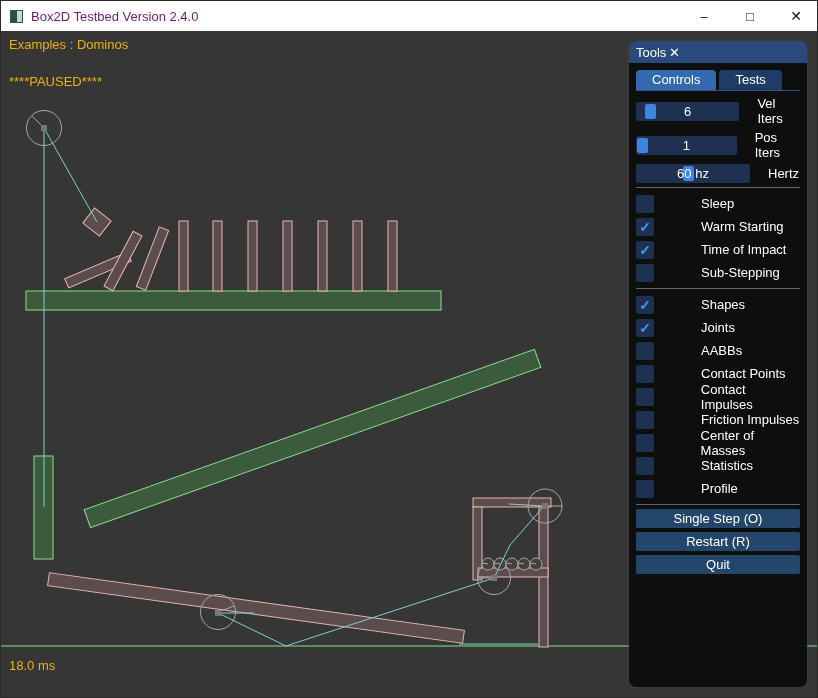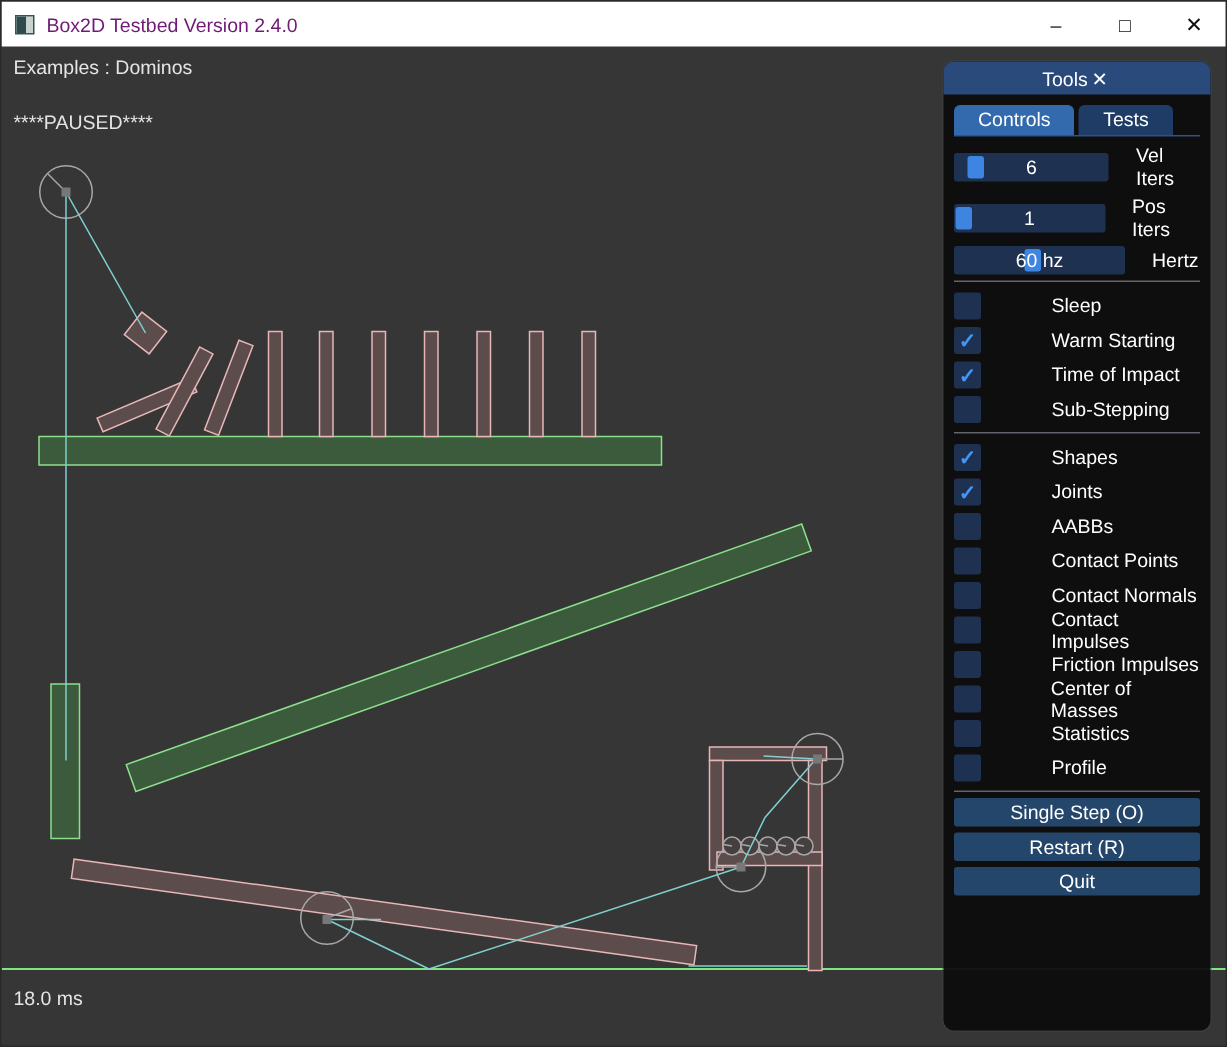--- a/index.html
+++ b/index.html
@@ -12,33 +12,33 @@
               background:#ffffff; display:flex; align-items:center; z-index:40; }
   .app-icon { width:13px; height:13px; margin:0 8px 0 9px;
               background:linear-gradient(90deg,#2e4a4a 58%,#c9d2ce 58%);
               border:1px solid #355; }
   .title-text { font-size:13px; color:#701a75; }
   .win-btns { margin-left:auto; display:flex; height:30px; }
   .win-btn { width:46px; height:30px; display:flex; align-items:center;
              justify-content:center; font-size:13px; color:#111; cursor:default; }
 
   
-  .overlay-text { position:absolute; font-size:13px; color:#e5e5e5; z-index:10; }
+  .overlay-text { position:absolute; font-size:13px; color:#eab308; z-index:10; }
   #example-label { left:8px; top:36px; }
   #paused-label  { left:8px; top:73px; }
   #frame-time    { left:8px; top:657px; }
 
   #scene { position:absolute; left:0; top:0; z-index:5; }
 
   
   .panel { position:absolute; left:628px; top:40px; width:178px; height:646px;
            background:rgba(13,13,13,0.95); border-radius:7px; z-index:20;
            color:#fff; font-size:13px; box-shadow:0 0 0 1px rgba(70,70,70,0.35); }
   .panel-header { height:22px; background:#294a7a; border-radius:7px 7px 0 0;
-                  display:flex; align-items:center; justify-content:center;
+                  display:flex; align-items:center; justify-content:flex-start;
                   padding:0 7px; }
   .panel-close { width:16px; height:16px; display:flex; align-items:center;
                  justify-content:center; font-size:13px; cursor:default; }
   .panel-body { padding:7px 7px 0 7px; }
   .tabbar { display:flex; gap:3px; border-bottom:1px solid #2e5384; margin-bottom:5px; }
   .tab { padding:2px 16px 3px; border-radius:4px 4px 0 0; cursor:default; }
   .tab.active { background:#3369ad; }
   .tab.inactive { background:#1e3c66; }
 
   .slider-row { display:flex; align-items:center; margin-bottom:4px; }
@@ -188,24 +188,20 @@
           <div class="check-row">
             <div class="cbox"></div>
             <span>AABBs</span>
           </div>
           <div class="check-row">
             <div class="cbox"></div>
             <span>Contact Points</span>
           </div>
           <div class="check-row">
             <div class="cbox"></div>
-            <span>Contact Normals</span>
-          </div>
-          <div class="check-row">
-            <div class="cbox"></div>
             <span>Contact Impulses</span>
           </div>
           <div class="check-row">
             <div class="cbox"></div>
             <span>Friction Impulses</span>
           </div>
           <div class="check-row">
             <div class="cbox"></div>
             <span>Center of Masses</span>
           </div>

